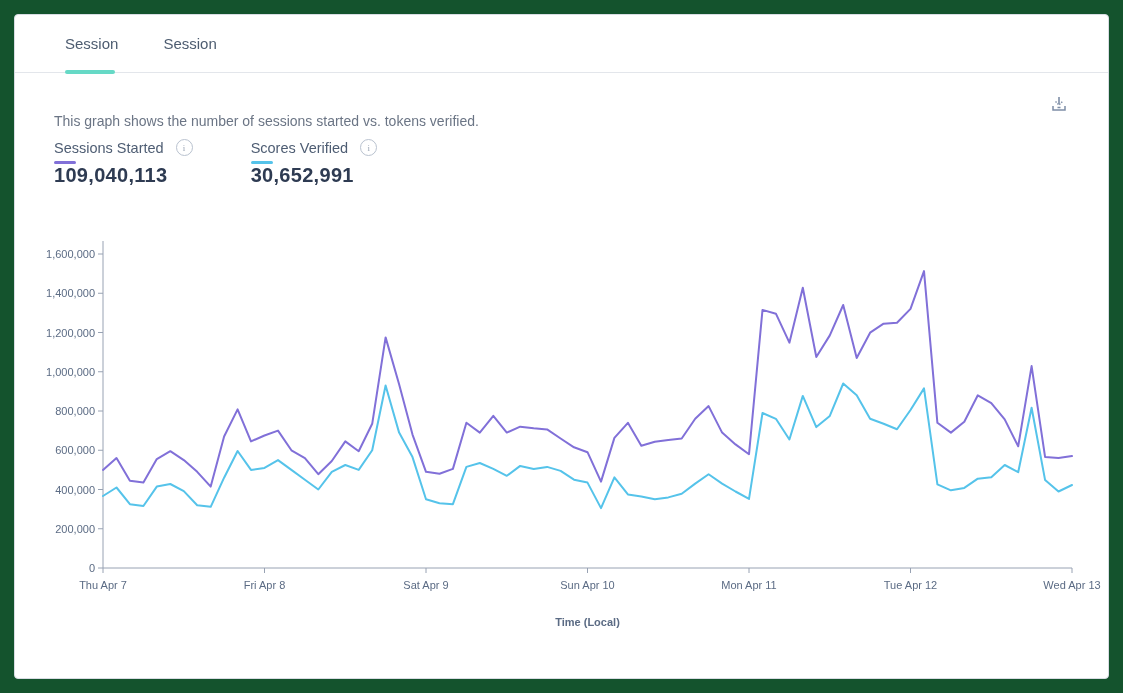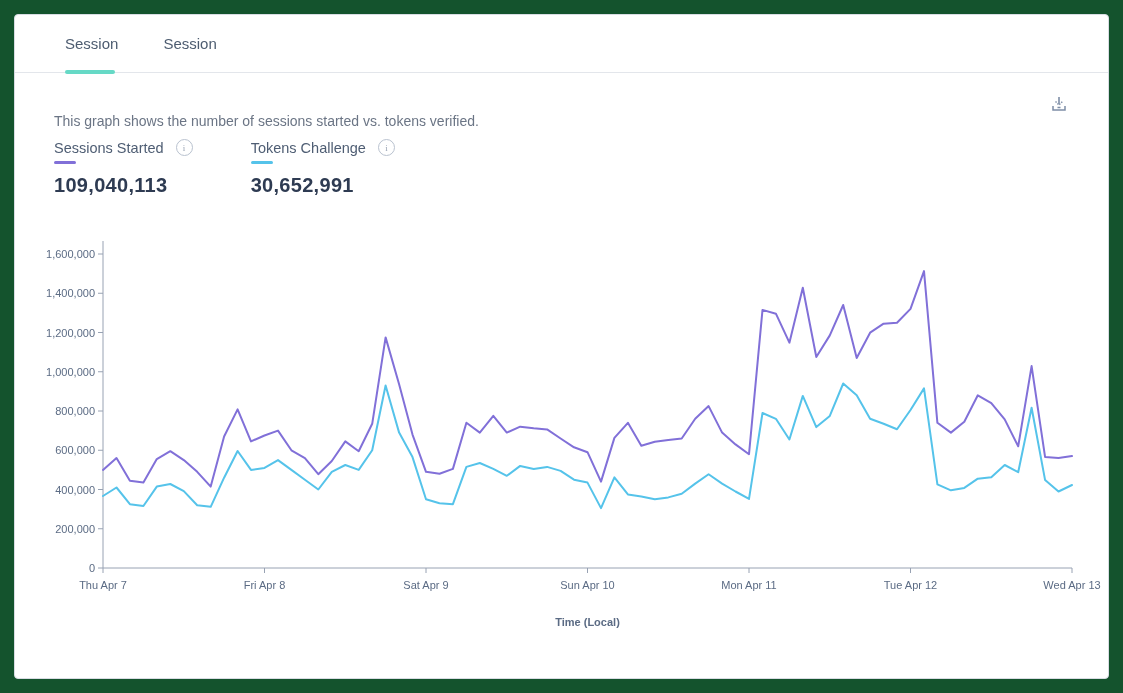--- a/index.html
+++ b/index.html
@@ -17,21 +17,21 @@
   .download-btn{position:absolute;left:1028px;top:74px;width:32px;height:32px;display:flex;
                 align-items:center;justify-content:center;cursor:pointer;background:none;border:none;padding:0;}
   
   .metrics{position:absolute;left:39px;top:124px;display:flex;}
   .metric{margin-right:58px;}
   .metric-label-row{display:flex;align-items:flex-end;font-size:14.5px;color:#4e5d73;}
   .info-icon{width:15px;height:15px;border:1px solid #b9c2cf;border-radius:50%;margin-left:12px;
              display:inline-flex;align-items:center;justify-content:center;font-size:9px;color:#9aa5b5;
              font-family:"Liberation Serif",serif;cursor:pointer;}
   .metric-underline{width:22px;height:3px;border-radius:1.5px;margin-top:5px;}
-  .metric-value{margin-top:10px;font-size:20px;font-weight:bold;color:#2e3b52;letter-spacing:0.3px;}
+  .metric-value{font-size:20px;font-weight:bold;color:#2e3b52;letter-spacing:0.3px;}
   
   .chart-wrap{position:absolute;left:0;top:226px;width:1095px;height:420px;}
   svg text{font-family:"Liberation Sans",sans-serif;font-size:11px;fill:#5b6b84;}
   svg text.axis-title{font-weight:bold;}
 </style>
 </head>
 <body>
 
 <div class="stage">
   <div class="card">
@@ -59,21 +59,21 @@
       <div class="metric">
         <div class="metric-label-row">
           <span>Sessions Started</span>
           <span class="info-icon">i</span>
         </div>
         <div class="metric-underline" style="background: rgb(129, 112, 216);"></div>
         <div class="metric-value">109,040,113</div>
       </div>
       <div class="metric">
         <div class="metric-label-row">
-          <span>Tokens Challenge</span>
+          <span>Scores Verified</span>
           <span class="info-icon">i</span>
         </div>
         <div class="metric-underline" style="background: rgb(85, 195, 234);"></div>
         <div class="metric-value">30,652,991</div>
       </div>
     </div>
 
     <div class="chart-wrap">
       <svg width="1095" height="420" viewBox="0 0 1095 420">
           <line x1="88" y1="0" x2="88" y2="327" stroke="#98a2b3" stroke-width="1"></line>

